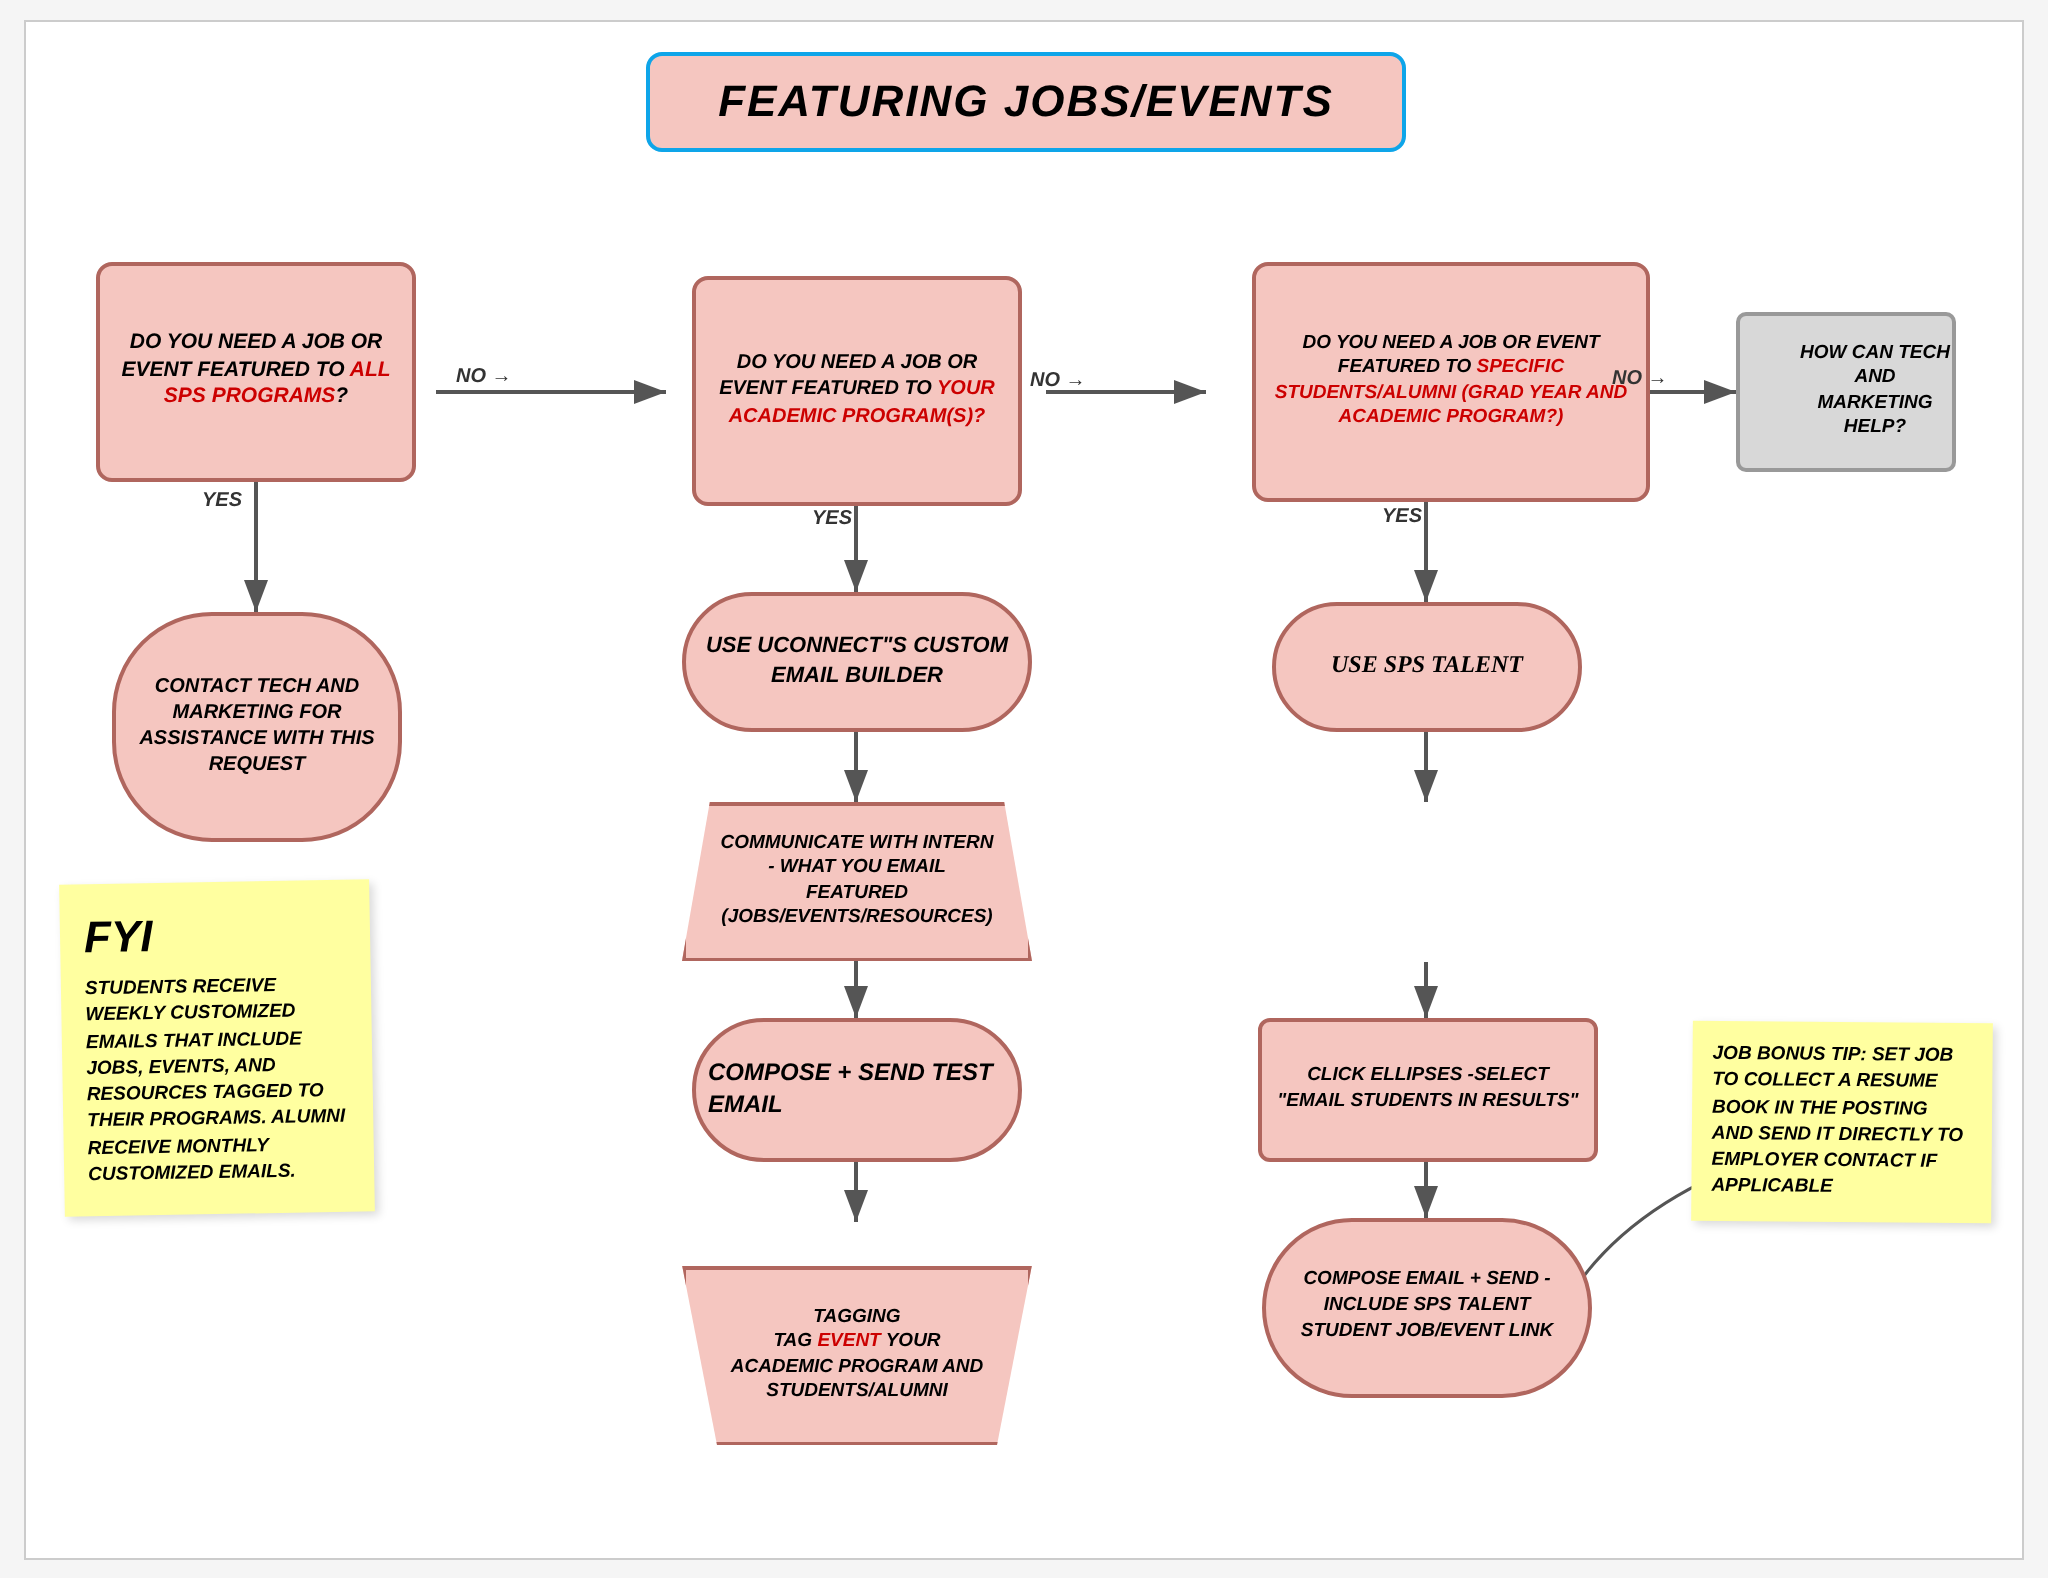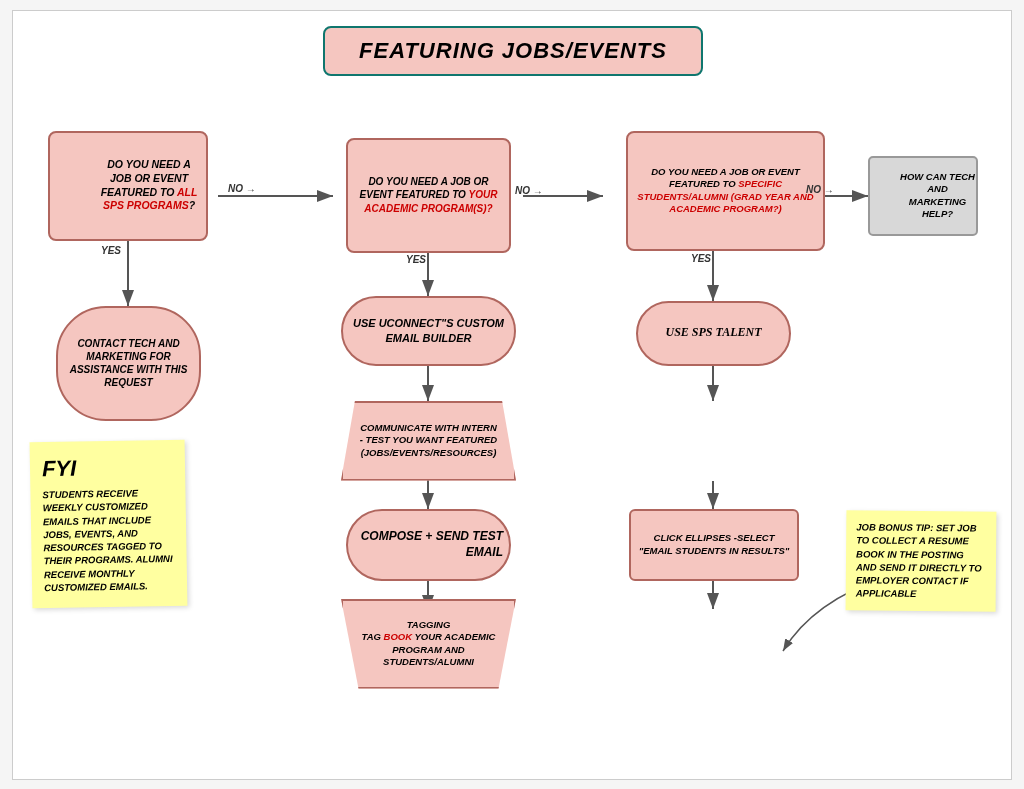--- a/index.html
+++ b/index.html
@@ -18,21 +18,21 @@
       width: 1000px;
       height: 770px;
       position: relative;
       border: 1px solid #ccc;
       padding: 10px;
     }
 
     
     .title-box {
       background: #f5c6c0;
-      border: 2px solid #0f766e;
+      border: 2px solid #0ea5e9;
       border-radius: 8px;
       text-align: center;
       padding: 10px 30px;
       font-size: 22px;
       font-weight: 900;
       letter-spacing: 1px;
       width: 380px;
       margin: 0 auto 24px auto;
       font-style: italic;
     }
@@ -174,21 +174,21 @@
     <line x1="700" y1="568" x2="700" y2="598" stroke="#555" stroke-width="2" marker-end="url(#arrowhead)"></line>
 
     <path d="M 875 565 Q 800 590 770 640" stroke="#555" stroke-width="1.5" fill="none" marker-end="url(#arrowhead)"></path>
   </svg>
 
   <div class="title-box" style="position:absolute; top:15px; left:310px;">
     <span>FEATURING JOBS/EVENTS</span>
   </div>
 
   <div class="flow-rect" style="width:160px; height:110px; left:35px; top:120px; border-radius:8px; flex-direction:column;">
-    <span style="font-size:10.5px; font-weight:900; font-style:italic; line-height:1.3; text-align:center;margin-left:42px;">
+    <span style="font-size:10.5px; font-weight:900; font-style:italic; line-height:1.3; text-align:center;">
       DO YOU NEED A JOB OR EVENT FEATURED TO <span class="red-text">ALL SPS PROGRAMS</span>?
     </span>
   </div>
 
   <div class="arrow-label" style="left:88px; top:234px;">YES</div>
 
   <div class="arrow-label" style="left:215px; top:172px;">NO →</div>
 
   <div class="flow-rounded" style="width:145px; height:115px; left:43px; top:295px; font-size:10px; line-height:1.3;">
     <span style="font-size:10px; font-weight:900; font-style:italic; text-align:center; line-height:1.3;">CONTACT TECH AND MARKETING FOR ASSISTANCE WITH THIS REQUEST</span>
@@ -220,38 +220,41 @@
 
   <div class="flow-rounded" style="width:175px; height:70px; left:328px; top:285px; font-size:11px; line-height:1.3;">
     <span style="font-size:11px; font-weight:900; font-style:italic; text-align:center; line-height:1.3;">USE UCONNECT"S CUSTOM EMAIL BUILDER</span>
   </div>
 
   <div class="flow-rounded" style="width:155px; height:65px; left:623px; top:290px; font-size:11px; line-height:1.3;font-family:Liberation Serif, serif;">
     <span style="font-size:12px; font-weight:900; font-style:italic; text-align:center; line-height:1.3;">USE SPS TALENT</span>
   </div>
 
   <div class="flow-rect" style="width:175px; height:80px; left:328px; top:390px; clip-path: polygon(8% 0%, 92% 0%, 100% 100%, 0% 100%); font-size:9.5px; line-height:1.3; flex-direction:column;">
-    <span style="font-size:9.5px; font-weight:900; font-style:italic; text-align:center; line-height:1.3; padding:0 10px;">COMMUNICATE WITH INTERN - TEST YOU WANT FEATURED (JOBS/EVENTS/RESOURCES)</span>
+    <span style="font-size:9.5px; font-weight:900; font-style:italic; text-align:center; line-height:1.3; padding:0 10px;">COMMUNICATE WITH INTERN - WHAT YOU EMAIL FEATURED (JOBS/EVENTS/RESOURCES)</span>
   </div>
 
 
   <div class="flow-rounded" style="width:165px; height:72px; left:333px; top:498px; font-size:12px; line-height:1.3;">
-    <span style="font-size:12px; font-weight:900; font-style:italic; text-align:right; line-height:1.3;">COMPOSE + SEND TEST EMAIL</span>
+    <span style="font-size:12px; font-weight:900; font-style:italic; text-align:left; line-height:1.3;">COMPOSE + SEND TEST EMAIL</span>
   </div>
 
   <div class="flow-rect" style="width:170px; height:72px; left:616px; top:498px; border-radius:6px; font-size:9.5px; line-height:1.35; flex-direction:column;">
     <span style="font-size:9.5px; font-weight:900; font-style:italic; text-align:center; line-height:1.35;">CLICK ELLIPSES -SELECT "EMAIL STUDENTS IN RESULTS"</span>
   </div>
 
-  <div class="flow-rect" style="width:175px; height:90px; left:328px; top:588px; clip-path: polygon(0% 0%, 100% 0%, 90% 100%, 10% 100%); font-size:9.5px; line-height:1.3; flex-direction:column;">
+  <div class="flow-rect" style="width:175px; height:90px; left:328px; top:622px; clip-path: polygon(0% 0%, 100% 0%, 90% 100%, 10% 100%); font-size:9.5px; line-height:1.3; flex-direction:column;">
     <span style="font-size:9.5px; font-weight:900; font-style:italic; text-align:center; line-height:1.3; padding:0 12px;">
-      TAGGING<br>TAG <span class="red-text">BOOK</span> YOUR ACADEMIC PROGRAM AND STUDENTS/ALUMNI
-    </span>
-  </div>
-
+      TAGGING<br>TAG <span class="red-text">EVENT</span> YOUR ACADEMIC PROGRAM AND STUDENTS/ALUMNI
+    </span>
+  </div>
+
+  <div class="flow-rounded" style="width:165px; height:90px; left:618px; top:598px; font-size:9.5px; line-height:1.35; flex-direction:column;">
+    <span style="font-size:9.5px; font-weight:900; font-style:italic; text-align:center; line-height:1.35;">COMPOSE EMAIL + SEND -INCLUDE SPS TALENT STUDENT JOB/EVENT LINK</span>
+  </div>
 
   <div class="fyi-box">
     <div class="fyi-title">FYI</div>
     <div style="font-size:9.5px; line-height:1.4;">
       STUDENTS RECEIVE WEEKLY CUSTOMIZED EMAILS THAT INCLUDE JOBS, EVENTS, AND RESOURCES TAGGED TO THEIR PROGRAMS. ALUMNI RECEIVE MONTHLY CUSTOMIZED EMAILS.
     </div>
   </div>
 
   <div class="job-bonus-box">
     <span style="font-size:9.5px; font-weight:900; font-style:italic; line-height:1.4;">JOB BONUS TIP: SET JOB TO COLLECT A RESUME BOOK IN THE POSTING AND SEND IT DIRECTLY TO EMPLOYER CONTACT IF APPLICABLE</span>

